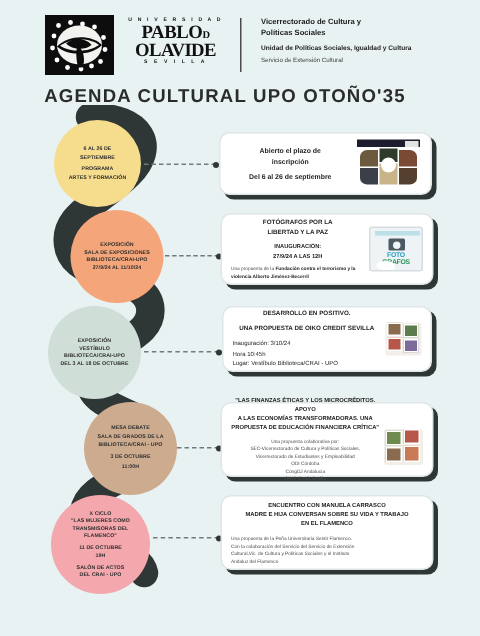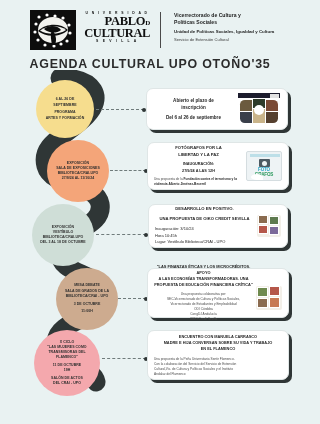--- a/index.html
+++ b/index.html
@@ -10,21 +10,21 @@
     overflow:hidden;
     position:relative;
   }
 
   
   .header { display:flex; align-items:flex-start; padding:10px 0 0 30px; gap:8px; }
   .logo-mark { width:46px; height:40px; flex:0 0 46px; position:relative; }
   .logo-mark svg { display:block; }
   .logo-word { width:66px; flex:0 0 66px; padding-top:1px; }
   .lw-top { font-size:3.4px; letter-spacing:1.45px; color:#111; text-align:center; font-weight:700; }
-  .lw-main { font-family:"Liberation Serif", serif; font-weight:700; color:#111; line-height:0.97; text-align:right; }
+  .lw-main { font-family:"Liberation Serif", serif; font-weight:700; color:#111; line-height:0.97; text-align:center; }
   .lw-main .l1 { font-size:12.5px; letter-spacing:-0.3px; }
   .lw-main .l1 sub { font-size:7px; vertical-align:baseline; }
   .lw-main .l2 { font-size:12.5px; letter-spacing:-0.4px; }
   .lw-bot { font-size:3.4px; letter-spacing:1.7px; color:#111; text-align:center; font-weight:700; }
   .divider-v { width:1px; background:#4a4a4a; align-self:stretch; margin:2px 5px 2px 2px; }
   .header-text { padding-top:2px; }
   .ht-l1 { font-size:5.1px; font-weight:700; color:#1c1c1c; line-height:1.45; }
   .ht-l2 { font-size:4.4px; font-weight:700; color:#1c1c1c; line-height:1.5; margin-top:2.5px; }
   .ht-l3 { font-size:4.1px; color:#3a3a3a; line-height:1.5; margin-top:1px; }
 
@@ -118,21 +118,21 @@
       <path d="M10 20.5 C18 15, 30 15, 36 20 C29 25, 17 25, 10 20.5 Z" fill="#f2f2ee"></path>
       <path d="M14 19 C20 14, 28 16, 31 20 C26 24, 18 23, 14 19 Z" fill="#0d0d0d"></path>
       <path d="M22 20 C26 24, 27 30, 25 35 L22 35 C21 30, 20 24, 22 20 Z" fill="#0d0d0d"></path>
     </svg>
   </div>
 
   <div class="logo-word">
     <div class="lw-top">U N I V E R S I D A D</div>
     <div class="lw-main">
       <div class="l1"><span>PABLO</span><sub>D</sub></div>
-      <div class="l2">CULTURAL</div>
+      <div class="l2">OLAVIDE</div>
     </div>
     <div class="lw-bot">S E V I L L A</div>
   </div>
 
   <div class="divider-v"></div>
 
   <div class="header-text">
     <div class="ht-l1">Vicerrectorado de Cultura y</div>
     <div class="ht-l1">Políticas Sociales</div>
     <div class="ht-l2">Unidad de Políticas Sociales, Igualdad y Cultura</div>

